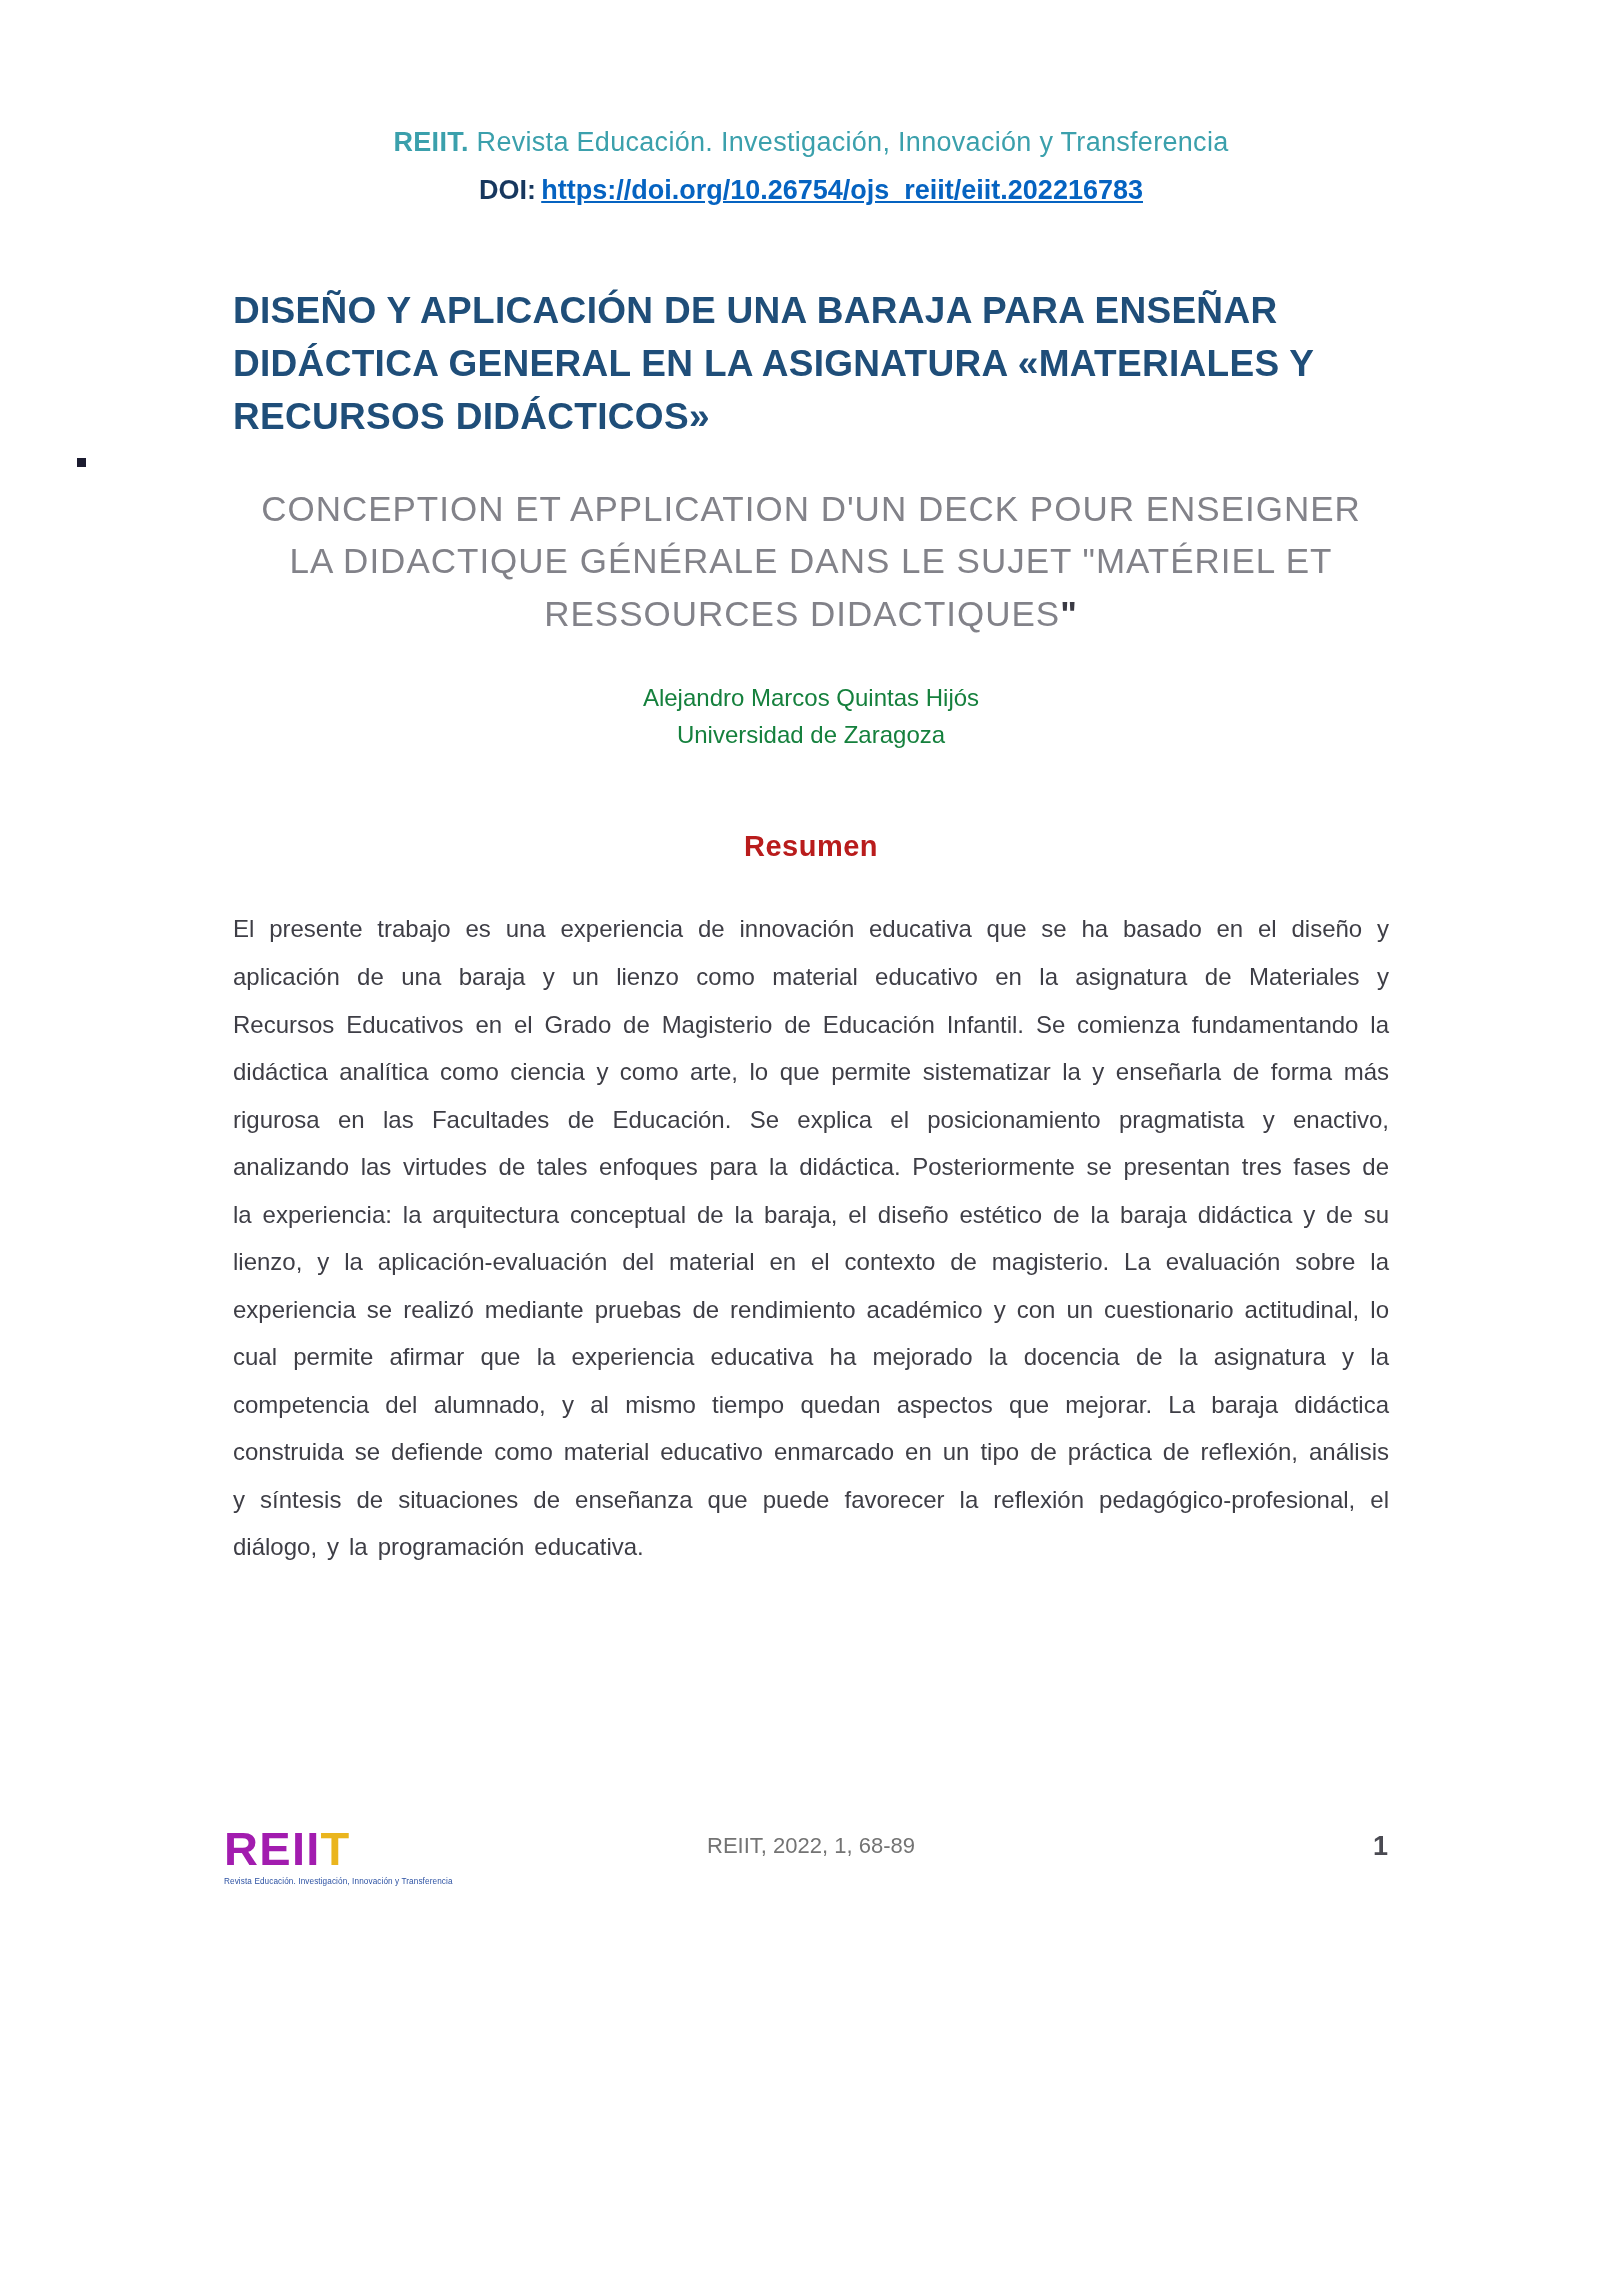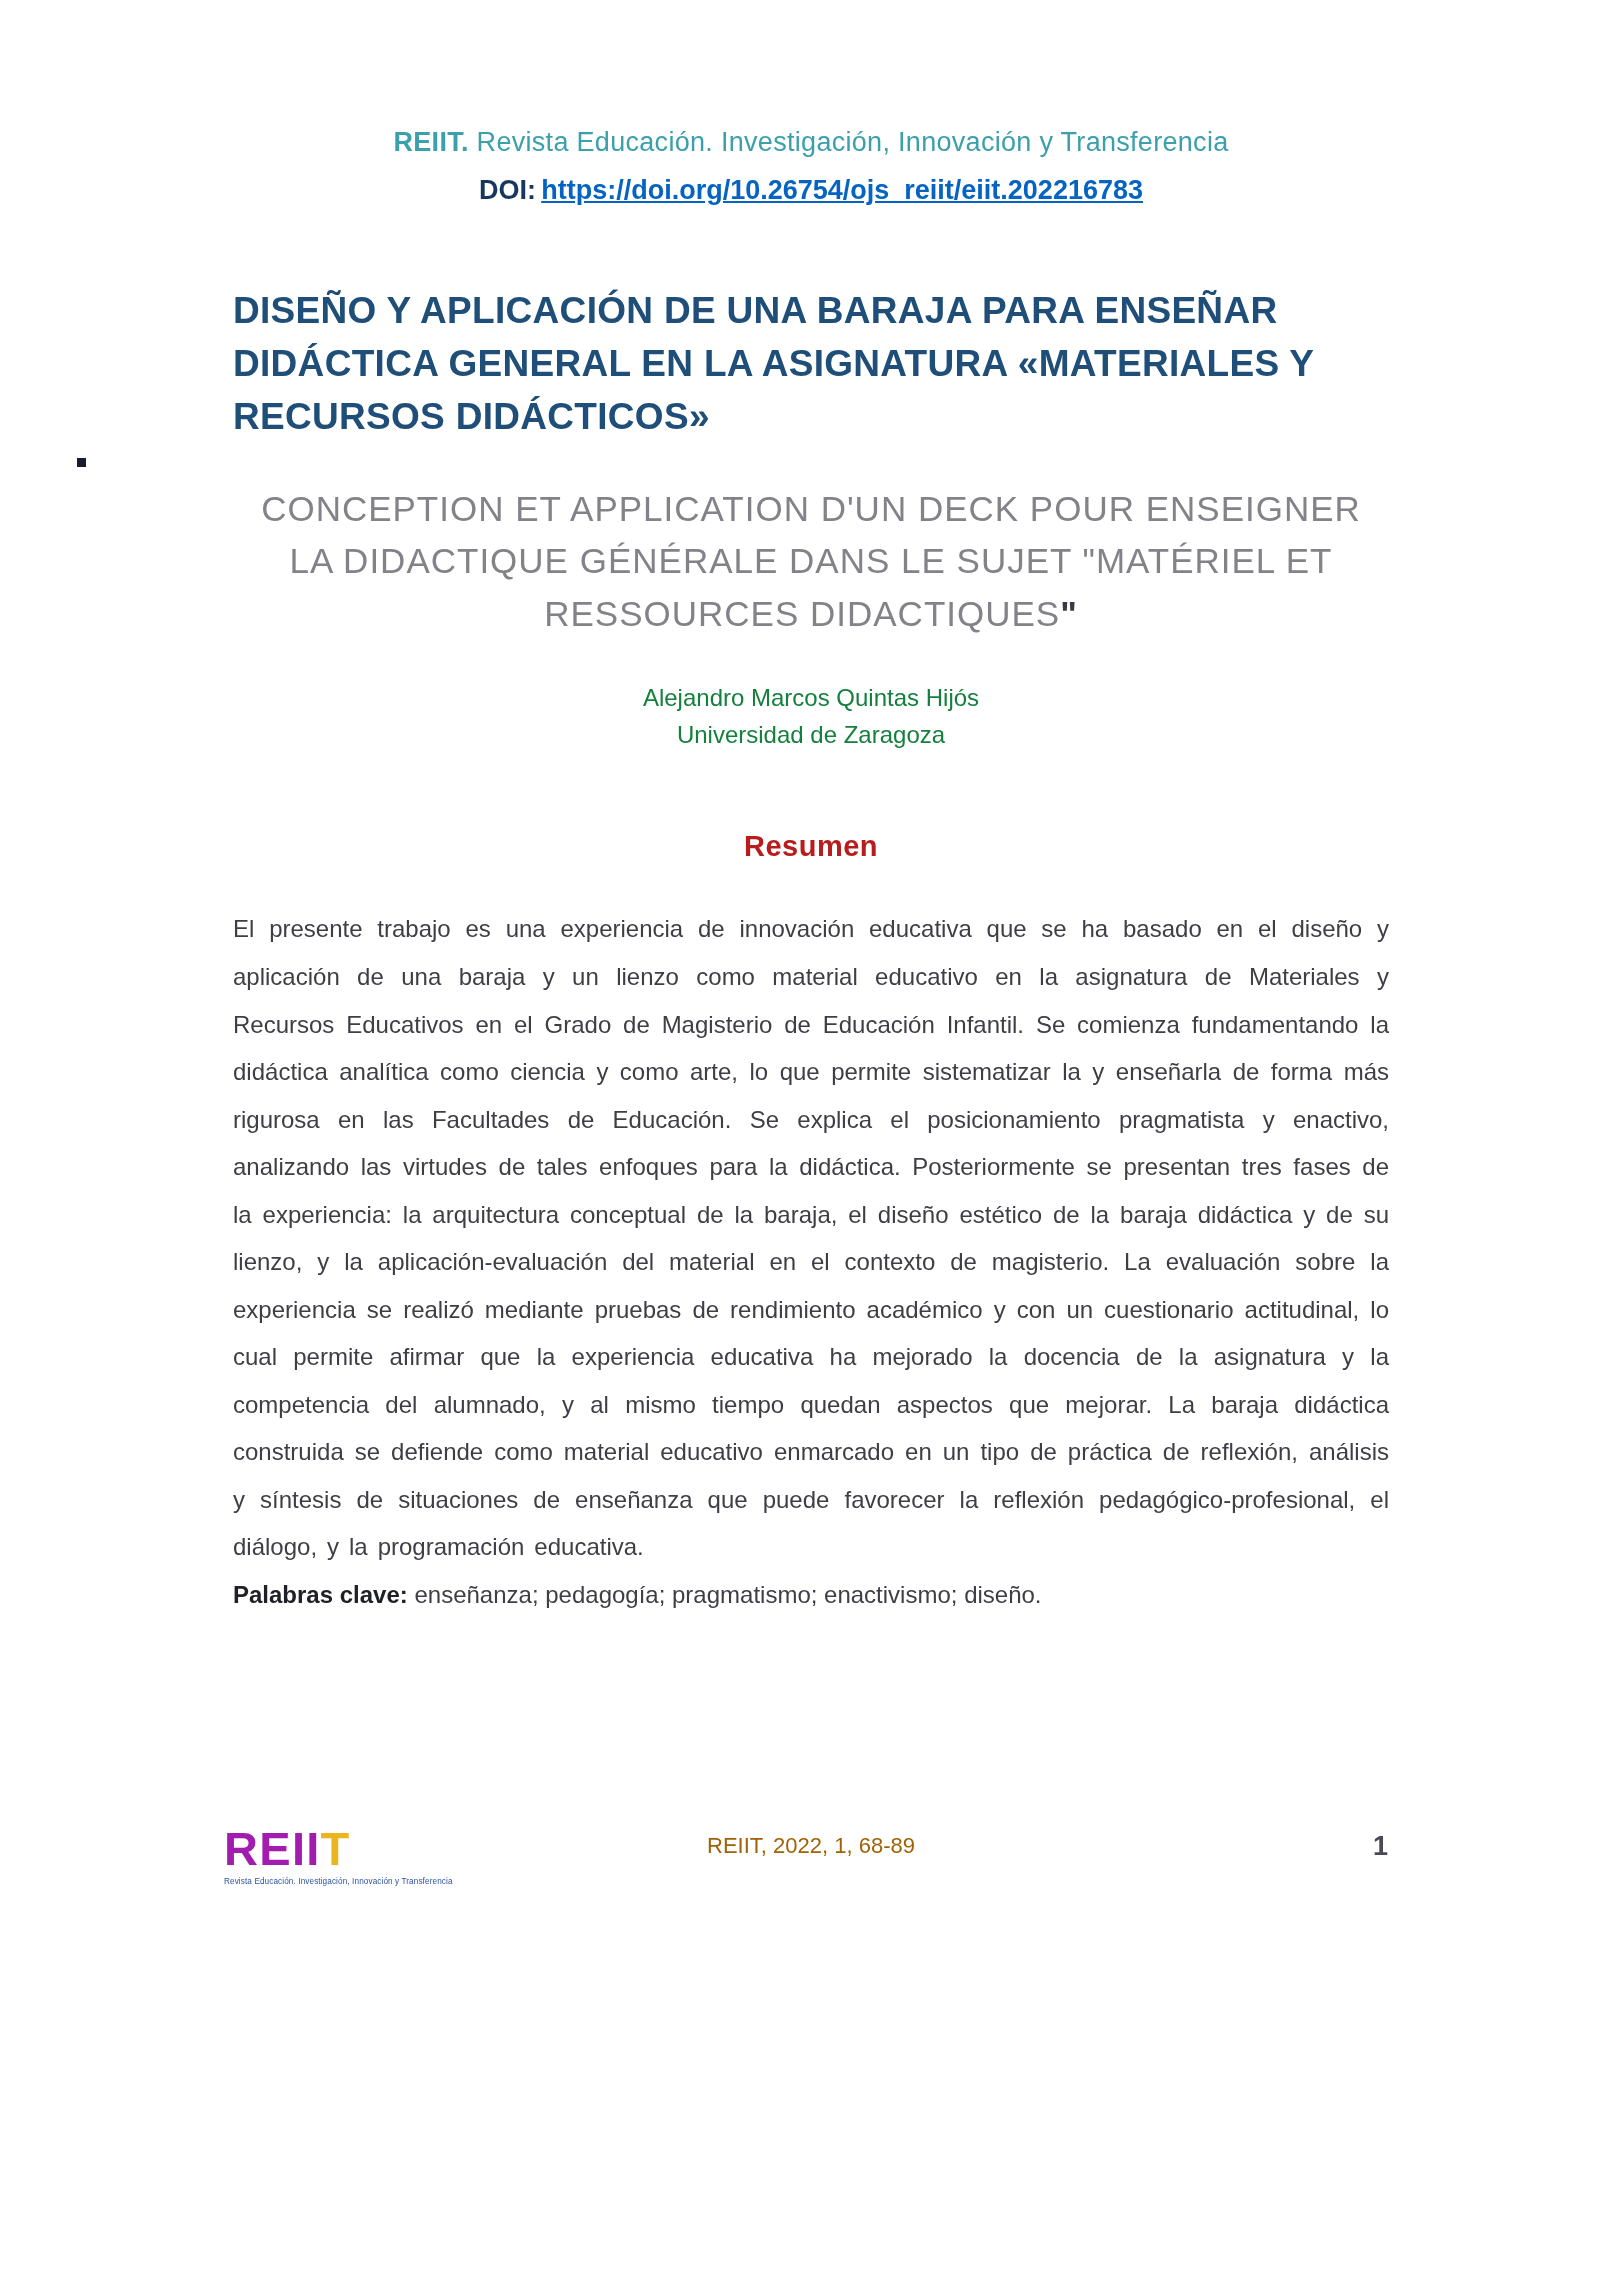--- a/index.html
+++ b/index.html
@@ -126,21 +126,21 @@
     margin-top:4.6px;
     white-space:nowrap;
     letter-spacing:0.1px;
   }
   .citation {
     position:absolute;
     left:50%;
     transform:translateX(-50%);
     bottom:27.5px;
     font-size:22px;
-    color:#a16207;
+    color:#737373;
   }
   .page-number {
     position:absolute;
     right:234px;
     bottom:23.6px;
     font-size:27px;
     font-weight:600;
     color:#4a4a52;
   }
 </style>
@@ -173,24 +173,20 @@
 
     <div class="author-block">
       <div>Alejandro Marcos Quintas Hijós</div>
       <div>Universidad de Zaragoza</div>
     </div>
 
     <h3 class="abstract-heading">Resumen</h3>
 
     <p class="abstract-body">El presente trabajo es una experiencia de innovación educativa que se ha basado en el diseño y aplicación de una baraja y un lienzo como material educativo en la asignatura de Materiales y Recursos Educativos en el Grado de Magisterio de Educación Infantil. Se comienza fundamentando la didáctica analítica como ciencia y como arte, lo que permite sistematizar la y enseñarla de forma más rigurosa en las Facultades de Educación. Se explica el posicionamiento pragmatista y enactivo, analizando las virtudes de tales enfoques para la didáctica. Posteriormente se presentan tres fases de la experiencia: la arquitectura conceptual de la baraja, el diseño estético de la baraja didáctica y de su lienzo, y la aplicación-evaluación del material en el contexto de magisterio. La evaluación sobre la experiencia se realizó mediante pruebas de rendimiento académico y con un cuestionario actitudinal, lo cual permite afirmar que la experiencia educativa ha mejorado la docencia de la asignatura y la competencia del alumnado, y al mismo tiempo quedan aspectos que mejorar. La baraja didáctica construida se defiende como material educativo enmarcado en un tipo de práctica de reflexión, análisis y síntesis de situaciones de enseñanza que puede favorecer la reflexión pedagógico-profesional, el diálogo, y la programación educativa.</p>
 
-    <p class="keywords-line">
-      <span class="kw-label">Palabras clave:</span>
-      <span>enseñanza; pedagogía; pragmatismo; enactivismo; diseño.</span>
-    </p>
 
   </div>
 
   <div class="footer">
     <div class="reiit-logo">
       <div class="logo-text"><span class="main">REII</span><span class="accent">T</span></div>
       <div class="logo-tagline">Revista Educación. Investigación, Innovación y Transferencia</div>
     </div>
     <div class="citation">REIIT, 2022, 1, 68-89</div>
     <div class="page-number">1</div>

